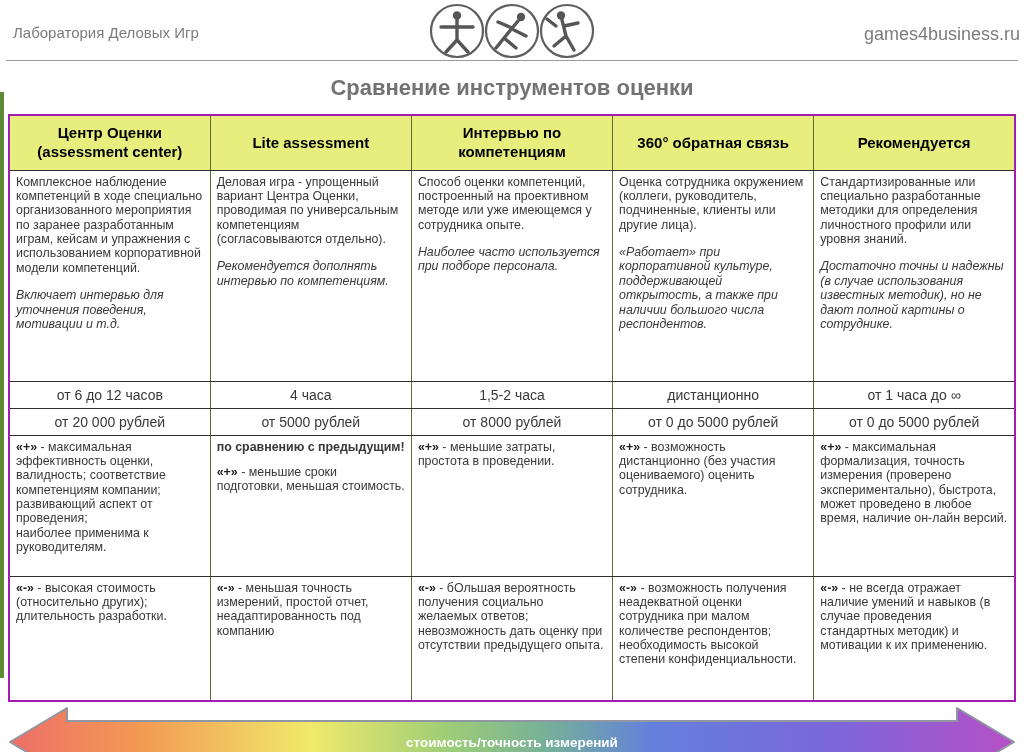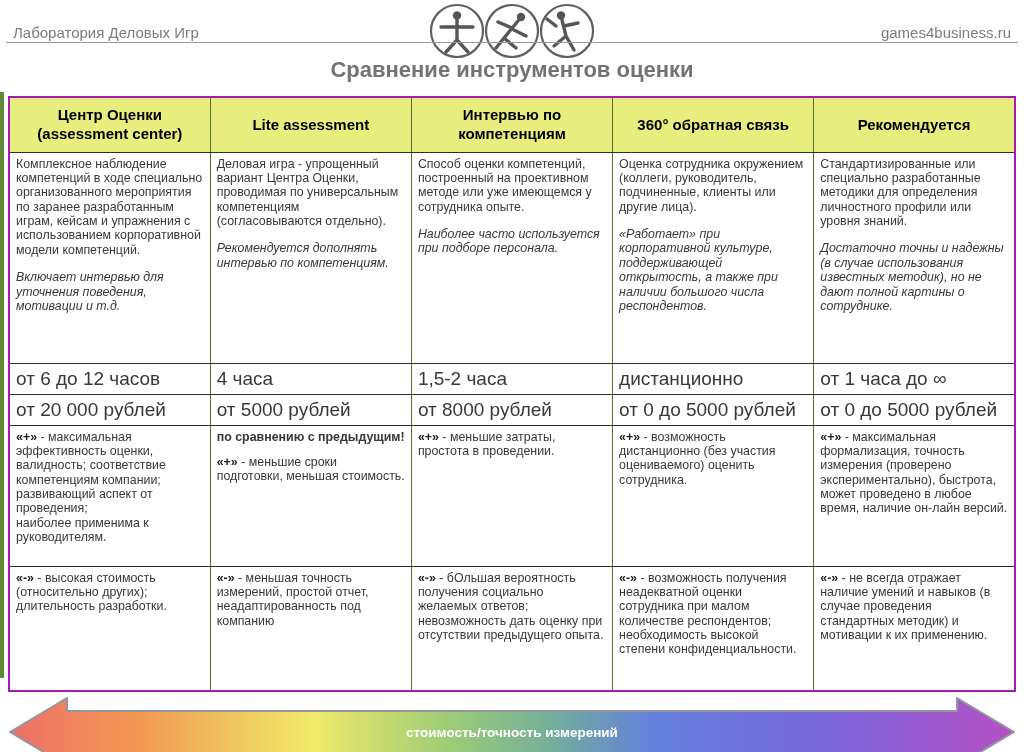--- a/index.html
+++ b/index.html
@@ -1,23 +1,23 @@
 <!DOCTYPE html>
 <html><head>
 <meta charset="utf-8">
 <style>
   html,body{margin:0;padding:0;background:#fff;}
   body{width:1024px;height:752px;overflow:hidden;font-family:"Liberation Sans",sans-serif;}
   .page{position:relative;width:1024px;height:752px;background:#fff;}
 
   
-  .topbar{position:relative;height:43px;}
+  .topbar{position:relative;height:61px;}
   .topbar::after{content:"";position:absolute;left:6px;right:6px;bottom:0;border-bottom:1px solid #9a9a9a;}
   .company{position:absolute;left:13px;top:24px;font-size:15px;color:#7c7c7c;}
-  .site{position:absolute;right:13px;top:24px;font-size:15px;color:#7c7c7c;}
+  .site{position:absolute;right:4px;top:24px;font-size:18px;color:#7c7c7c;}
   .logo{position:absolute;left:50%;top:2px;transform:translateX(-50%);}
 
   
   .title{height:29px;line-height:29px;margin:12px;text-align:center;
          font-size:22px;font-weight:bold;color:#737373;}
 
   
   .edge-stripe{position:absolute;left:0;top:92px;width:4px;height:586px;background:#5e8a35;}
 
   
@@ -28,21 +28,21 @@
             padding:4px 6px;overflow:hidden;color:#383838;}
   .cmp th{background:#e7ee7d;color:#000;font-size:15px;line-height:1.22;
             font-weight:bold;text-align:center;vertical-align:middle;padding:3px 4px;}
   .r-head{height:55px;}
   .r-desc{height:211px;margin-left:46px;}
   .r-dur{height:27px;}
   .r-price{height:27px;}
   .r-plus{height:141px;}
   .r-minus{height:125px;margin-left:20px;}
   .cell-top{vertical-align:top;font-size:12.4px;line-height:1.16;}
-  .cell-mid{vertical-align:middle;font-size:19px;padding:2px 4px;}
+  .cell-mid{vertical-align:middle;text-align:center;font-size:14px;padding:2px 4px;}
   .p{white-space:pre-line;}
   .note{margin-top:13px;font-style:italic;}
   .note:empty{display:none;}
   .lead{font-weight:bold;margin-bottom:11px;}
   .lead:empty{display:none;}
   .mk{font-weight:bold;color:#222;}
 
   
   .arrow-wrap{width:1010px;margin:3px auto 0;display:block;}
   .arrow-label{font-family:"Liberation Sans",sans-serif;font-size:13.5px;font-weight:bold;fill:#ffffff;}

